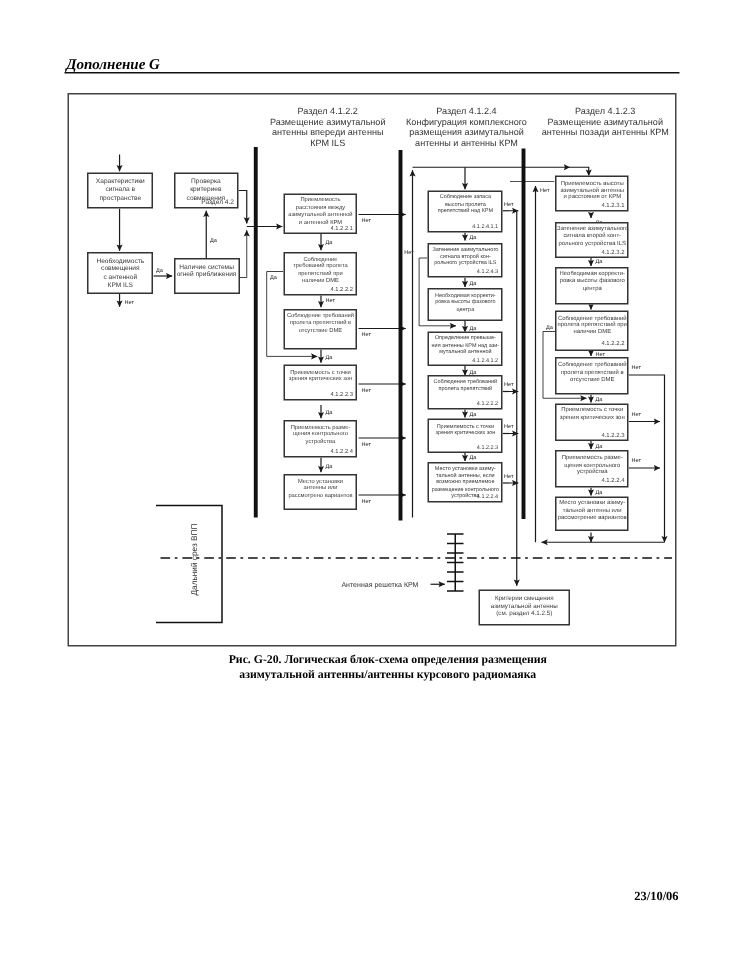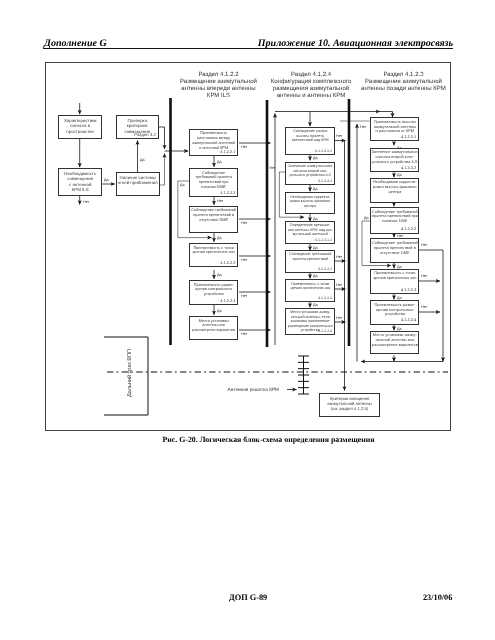--- a/index.html
+++ b/index.html
@@ -11,31 +11,30 @@
 .hdr .l{left:1px;}
 .hdr .r{right:0px;}
 .hdr .rule{position:absolute;left:0;top:10px;width:410px;height:0;border-top:1.25px solid #111;}
 #frame{position:absolute;left:45.2px;top:61.7px;width:405.8px;height:369.5px;border:1.1px solid #444;box-sizing:border-box;}
 #lines{position:absolute;left:0;top:0;width:495px;height:640px;pointer-events:none;}
 .sect{position:absolute;text-align:center;font-family:"Liberation Sans",sans-serif;font-size:6.05px;line-height:6.9px;color:#333;}
 .bx{position:absolute;box-sizing:border-box;border:1px solid #333;background:#fff;font-family:"Liberation Sans",sans-serif;font-size:4.6px;line-height:5.55px;color:#3a3a3a;text-align:center;}
 .bx .t{padding-top:1.5px;}
 .bx .t>div{white-space:nowrap;}
 .bx .ref{position:absolute;right:2px;bottom:0.3px;font-size:inherit;white-space:nowrap;}
-.cap{position:absolute;left:67px;top:434.5px;width:403px;text-align:center;font-size:7.85px;font-weight:bold;line-height:10.2px;}
+.cap{position:absolute;left:57px;top:434.5px;width:403px;text-align:center;font-size:7.85px;font-weight:bold;line-height:10.2px;}
 .ftr{position:absolute;left:43px;top:592.5px;width:409px;height:12px;}
 .ftr .c{position:absolute;left:0.6px;width:409px;text-align:center;font-weight:bold;font-size:8.3px;}
 .ftr .r{position:absolute;right:-0.4px;font-weight:bold;font-size:8.3px;}
 </style>
 </head>
 <body>
 
 <div class="hdr">
   <div class="l">Дополнение G</div>
-  <div class="r">Приложение 10.  Авиационная электросвязь</div>
   <div class="rule"></div>
 </div>
 <div id="frame"></div>
 <svg id="lines">
     <defs>
       <marker id="ah" viewBox="0 0 10 10" refX="9.6" refY="5" markerUnits="userSpaceOnUse" markerWidth="4.4" markerHeight="4.4" orient="auto">
         <path d="M0.2 0.4 L10 5 L0.2 9.6 L2 5 z" fill="#1a1a1a"></path>
       </marker>
     </defs>
     <path d="M 79.7 103 L 79.7 114.2" fill="none" stroke="#1a1a1a" stroke-width="0.8" marker-end="url(#ah)"></path>
@@ -356,17 +355,17 @@
     <div class="bx" style="left: 319px; top: 393px; width: 61px; height: 24px; font-size: 4.18px; line-height: 5.1px;">
       <div class="t">
         <div>Критерии смещения</div>
         <div>азимутальной антенны</div>
         <div>(см. раздел 4.1.2.5)</div>
       </div>
     </div>
   </div>
 <div class="cap">
   <div>Рис. G-20.    Логическая блок-схема определения размещения</div>
+  <div>азимутальной антенны/антенны курсового радиомаяка</div>
 </div>
 <div class="ftr">
-  <div class="c">ДОП G-89</div>
   <div class="r">23/10/06</div>
 </div>
 
 </body></html>

